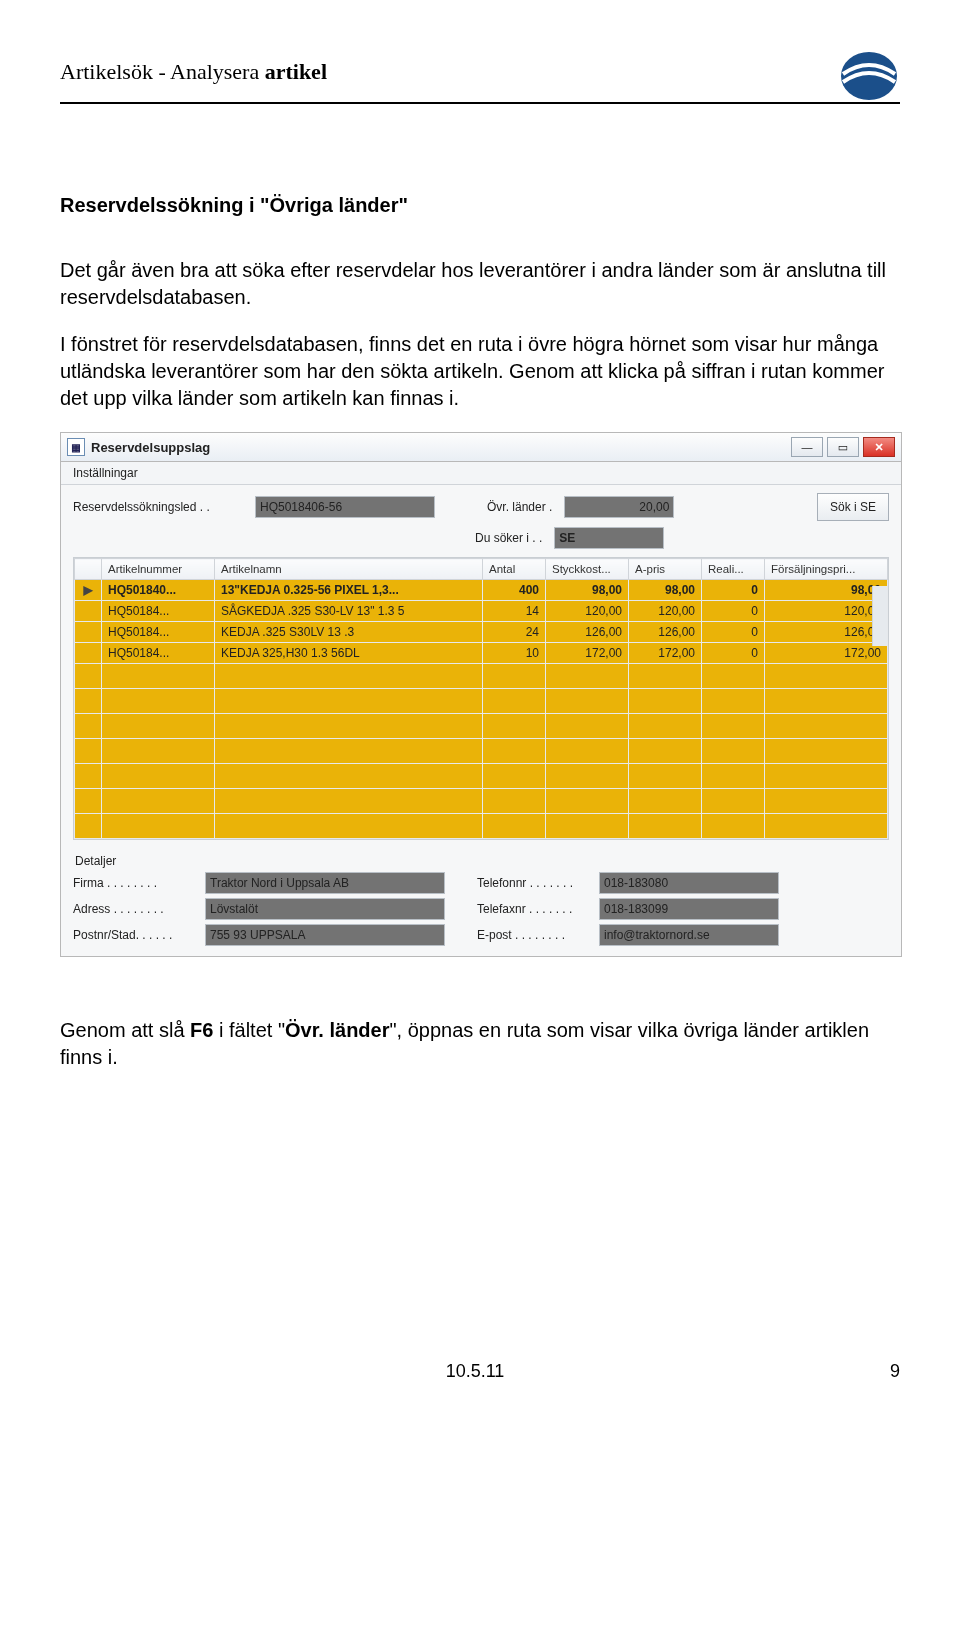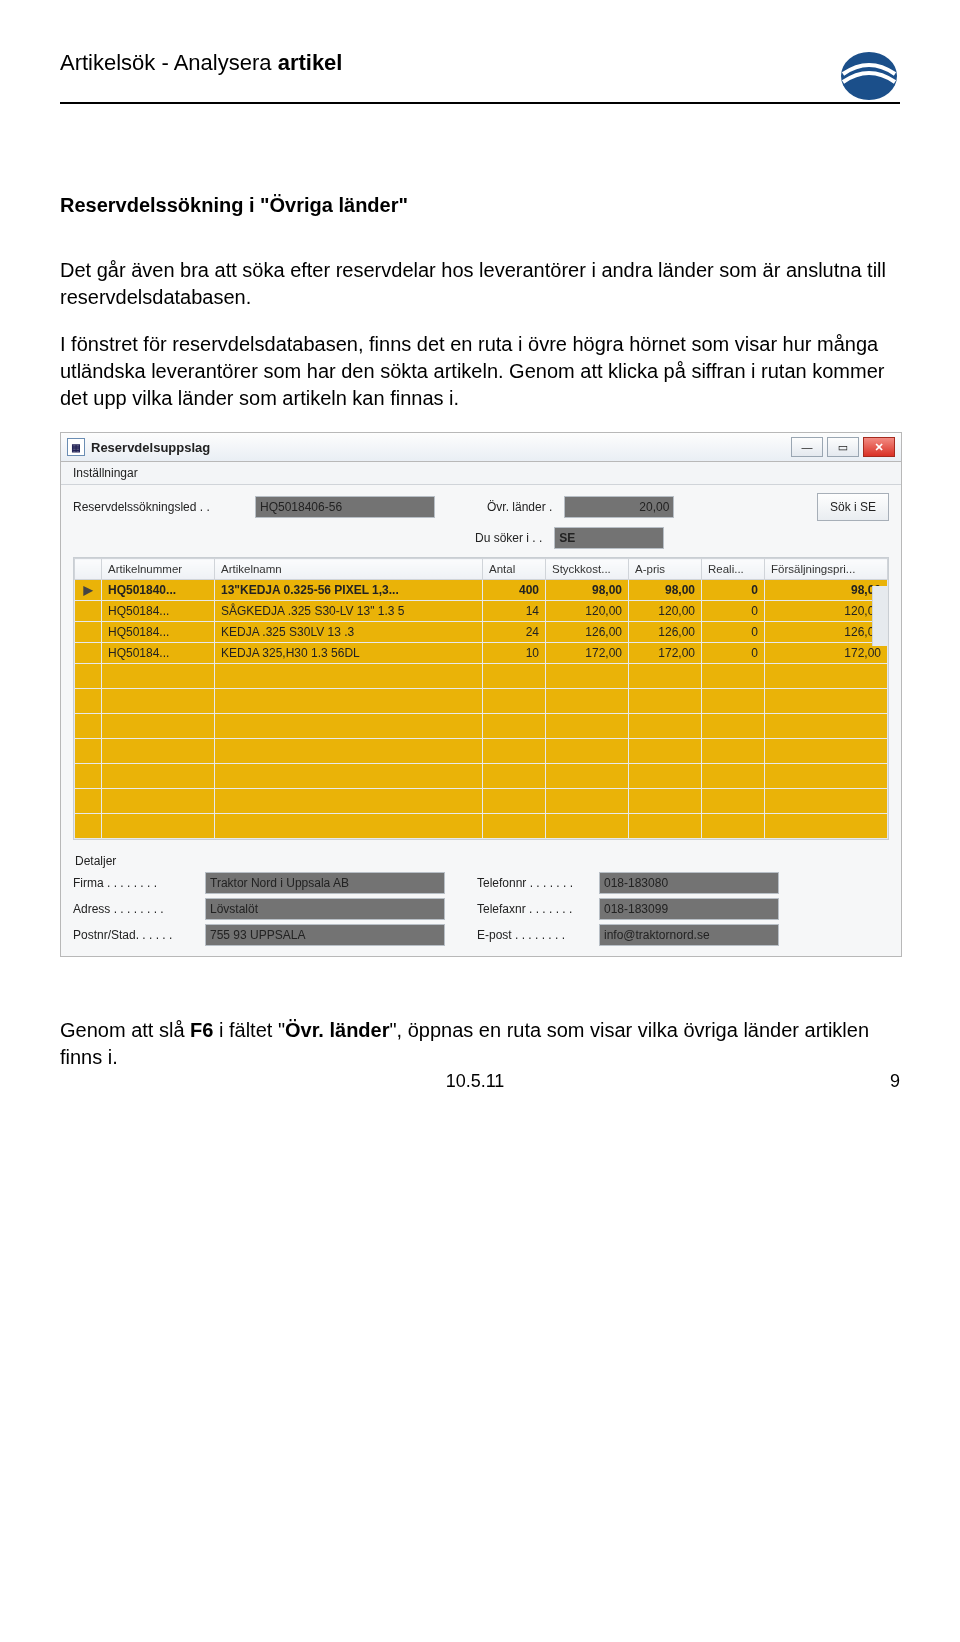--- a/index.html
+++ b/index.html
@@ -10,21 +10,22 @@
     font-size: 18px;
     color: #000;
     width: 960px;
   }
   .page {
     padding: 50px 60px 30px 60px;
   }
   .header-row {
     display: flex;
     justify-content: space-between;
-    align-items: flex-start;
+    align-items: center;
+    font-family: Liberation Serif, serif;
   }
   .page-title {
     font-size: 22px;
     font-weight: normal;
     padding-bottom: 8px;
   }
   .page-title b { font-weight: bold; }
   .logo {
     width: 62px;
     height: 52px;
@@ -198,20 +199,21 @@
 
   .after-text {
     font-size: 20px;
     margin-top: 60px;
     line-height: 1.35;
   }
   .after-text b { font-weight: bold; }
   .page-footer {
     display: flex;
     justify-content: space-between;
+    margin-top: 290px;
     font-size: 18px;
   }
 </style>
 </head>
 <body>
 
 <div class="page">
   <div class="header-row">
     <div class="page-title">
       <span>Artikelsök - Analysera </span><b>artikel</b>

